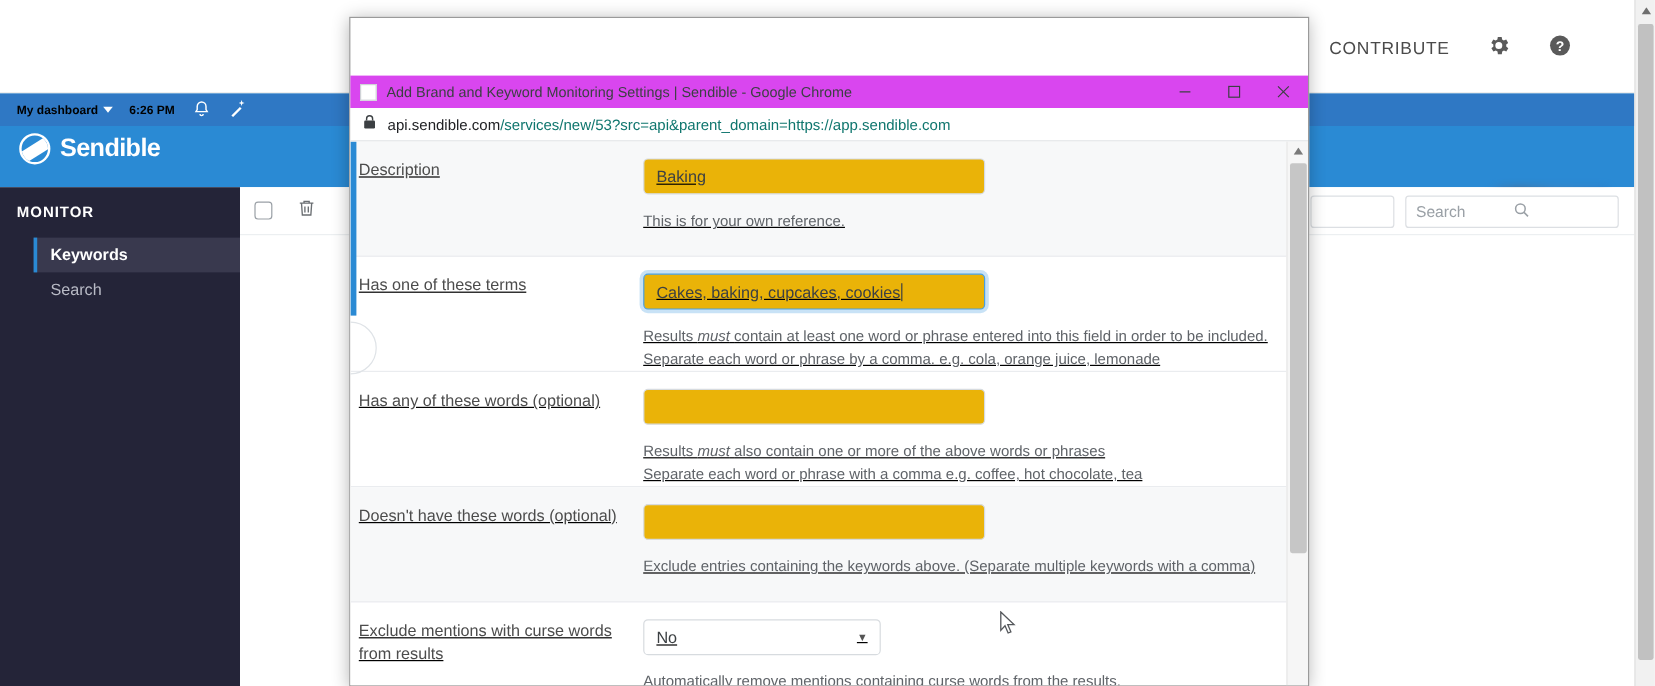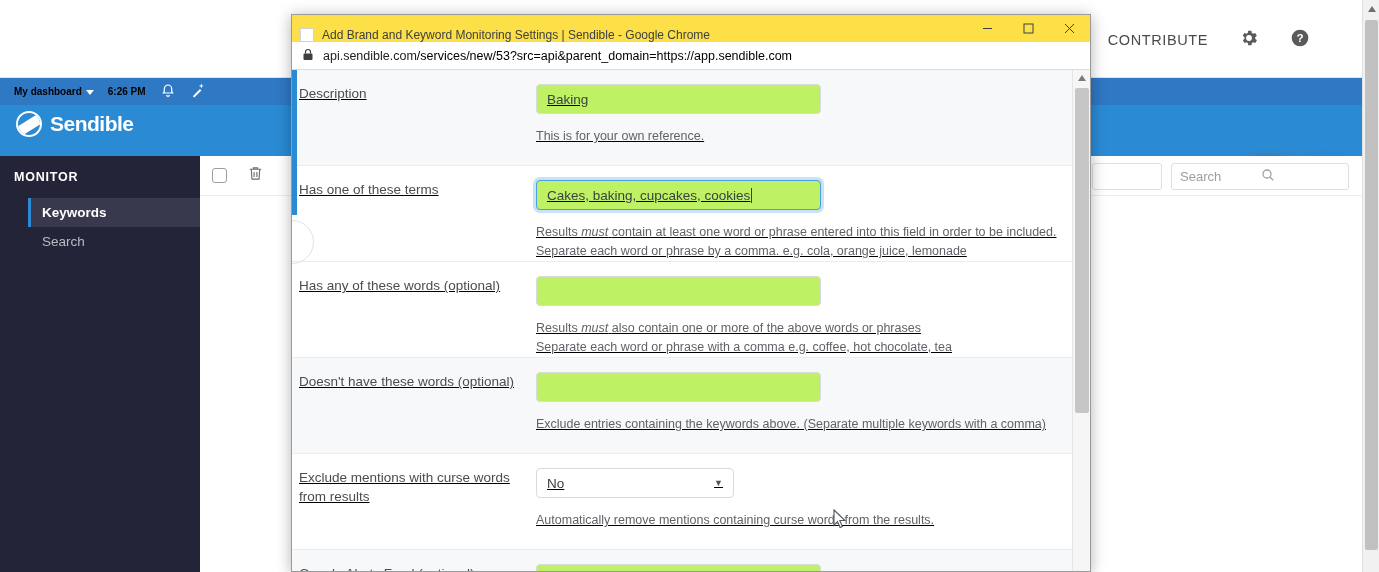--- a/index.html
+++ b/index.html
@@ -145,22 +145,22 @@
 
   
   #chrome-window {
     position: absolute; left: 291px; top: 14px; width: 800px; height: 558px;
     background: #ffffff;
     border: 1px solid #9a9a9a;
     box-shadow: 0 2px 14px rgba(0,0,0,.30);
     display: flex; flex-direction: column;
   }
   .chrome-titlebar {
-    height: 27px; background: #fde047; display: flex; align-items: flex-end;
-    padding-left: 8px; flex: 0 0 27px;
+    height: 27px; background: #d946ef; display: flex; align-items: center;
+    padding-left: 8px; flex: 0 0 27px; margin-top: 48px;
   }
   .chrome-favicon {
     width: 14px; height: 14px; background: #ffffff;
     border: 1px solid #cfd2d6; flex: 0 0 auto;
   }
   .chrome-title {
     margin-left: 8px; font-size: 12px; color: #3c4043;
     white-space: nowrap; overflow: hidden; text-overflow: ellipsis; flex: 1;
   }
   .win-controls { display: flex; height: 27px; flex: 0 0 auto; }
@@ -169,21 +169,21 @@
   }
 
   .chrome-urlbar {
     height: 28px; background: #ffffff; border-bottom: 1px solid #dadce0;
     display: flex; align-items: center; padding-left: 10px; flex: 0 0 28px;
   }
   .url-text {
     margin-left: 9px; font-size: 12.5px; color: #202124;
     font-family: "Liberation Sans", sans-serif;
   }
-  .url-text .dim { color: #000000; }
+  .url-text .dim { color: #0f766e; }
 
   .chrome-viewport {
     flex: 1; position: relative; overflow: hidden;
     background: #ffffff;
   }
   .left-accent {
     position: absolute; left: 0; top: 0; width: 5px; height: 145px;
     background: #2a8ad4; z-index: 3;
   }
   .left-accent-circle {
@@ -202,21 +202,21 @@
     border-bottom: 1px solid #eaecef;
   }
   .form-row.alt { background: #f7f8f9; }
   .form-row .label {
     width: 237px; flex: 0 0 237px; padding-left: 0;
     font-size: 13.5px; color: #4c4c4c; line-height: 19px;
   }
   .form-row .field { flex: 1; }
   .txt-input {
     width: 285px; height: 30px; border: 1px solid #d7dbdf; border-radius: 4px;
-    background: #bef264; font-size: 13.5px; color: #3c4043;
+    background: #eab308; font-size: 13.5px; color: #3c4043;
     padding: 0 10px; font-family: "Liberation Sans", sans-serif;
     display: flex; align-items: center;
   }
   .txt-input.focused {
     border: 1px solid #4a9fe0;
     box-shadow: 0 0 0 3px rgba(74,159,224,.30);
   }
   .txt-input .caret-bar {
     display: inline-block; width: 1px; height: 15px; background: #3c4043;
     margin-left: 1px;

